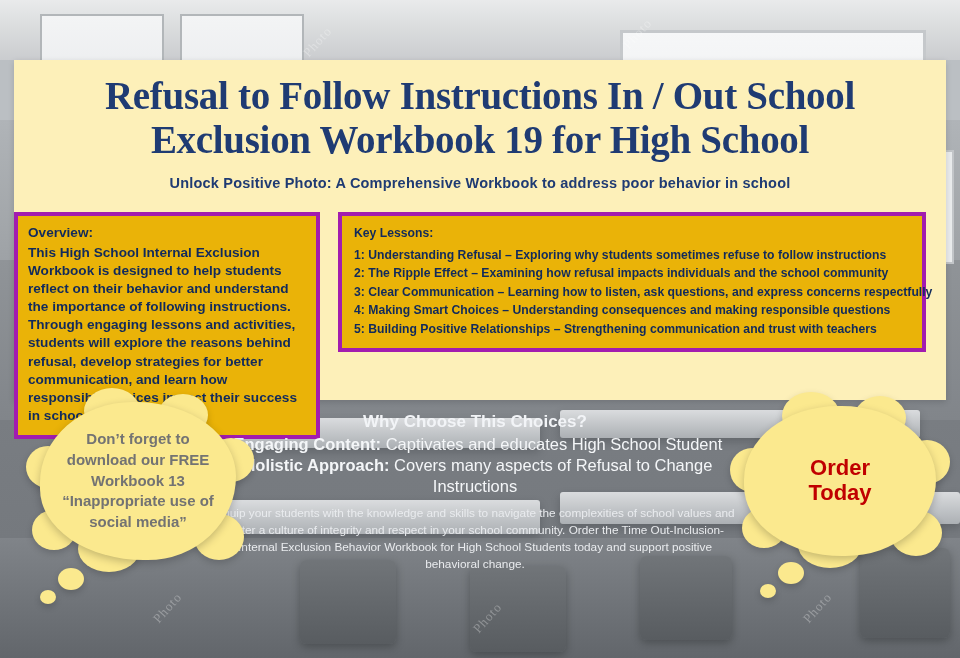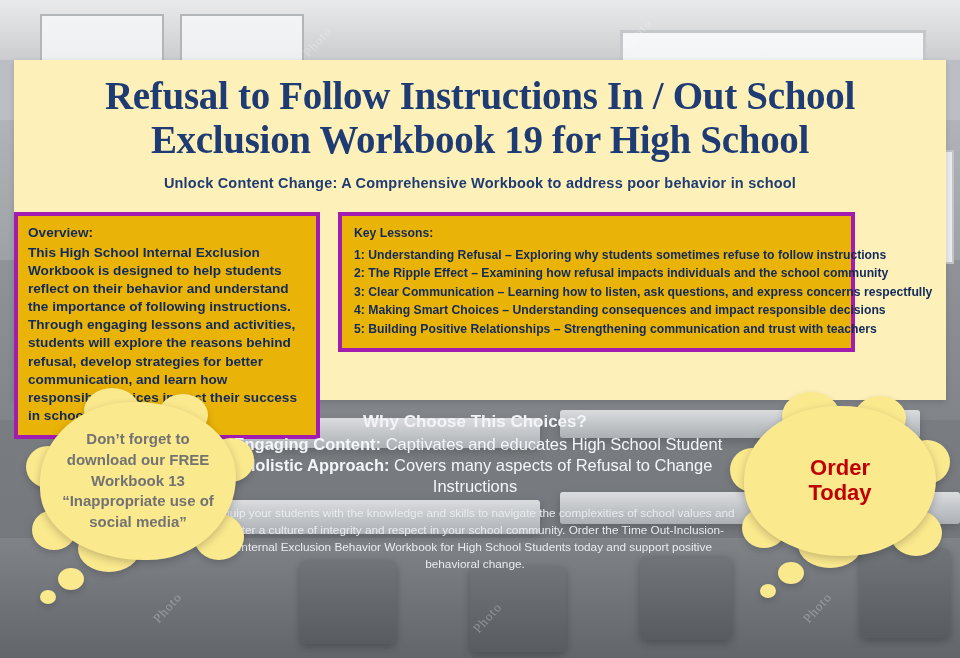--- a/index.html
+++ b/index.html
@@ -142,21 +142,21 @@
   .box-overview {
     width: 306px;
     padding: 8px 10px 10px 10px;
     font-size: 13.6px;
     line-height: 1.33;
     font-weight: bold;
     min-height: 180px;
   }
   .box-overview .label { display: block; margin-bottom: 2px; }
   .box-lessons {
-    width: 517px;
+    width: 588px;
     padding: 8px 10px 10px 12px;
     font-size: 12.2px;
     line-height: 1.52;
     font-weight: bold;
     min-height: 107px;
   }
   .box-lessons .label { display: block; margin-bottom: 3px; }
   .box-lessons .lesson { display: block; white-space: nowrap; }
 
   
@@ -280,36 +280,36 @@
   <div class="wm" style="left:40px; top:70px;">Photo</div>
   <div class="wm" style="left:300px; top:34px;">Photo</div>
   <div class="wm" style="left:620px; top:26px;">Photo</div>
   <div class="wm" style="left:150px; top:600px;">Photo</div>
   <div class="wm" style="left:470px; top:610px;">Photo</div>
   <div class="wm" style="left:800px; top:600px;">Photo</div>
   <div class="wm" style="left:860px; top:120px;">Photo</div>
 
   <div class="panel">
     <div class="title">Refusal to Follow Instructions In / Out School Exclusion Workbook 19 for High School</div>
-    <div class="subtitle">Unlock Content Change: A Comprehensive Workbook to address poor behavior in school</div>
+    <div class="subtitle">Unlock Positive Photo: A Comprehensive Workbook to address poor behavior in school</div>
   </div>
 
   <div class="boxes">
 
     <div class="box box-overview">
       <span class="label">Overview:</span>
       <span>This High School Internal Exclusion Workbook is designed to help students reflect on their behavior and understand the importance of following instructions. Through engaging lessons and activities, students will explore the reasons behind refusal, develop strategies for better communication, and learn how responsible choices impact their success in school.</span>
     </div>
 
     <div class="box box-lessons">
       <span class="label">Key Lessons:</span>
       <span class="lesson">1: Understanding Refusal – Exploring why students sometimes refuse to follow instructions</span>
       <span class="lesson">2: The Ripple Effect – Examining how refusal impacts individuals and the school community</span>
       <span class="lesson">3: Clear Communication – Learning how to listen, ask questions, and express concerns respectfully</span>
-      <span class="lesson">4: Making Smart Choices – Understanding consequences and impact responsible decisions</span>
+      <span class="lesson">4: Making Smart Choices – Understanding consequences and making responsible questions</span>
       <span class="lesson">5: Building Positive Relationships – Strengthening communication and trust with teachers</span>
     </div>
 
   </div>
 
   <div class="center-copy">
     <div class="why">Why Choose This Choices?</div>
 
     <div class="bullet">
       <b>•Engaging Content:</b><span> Captivates and educates High School Student</span>

